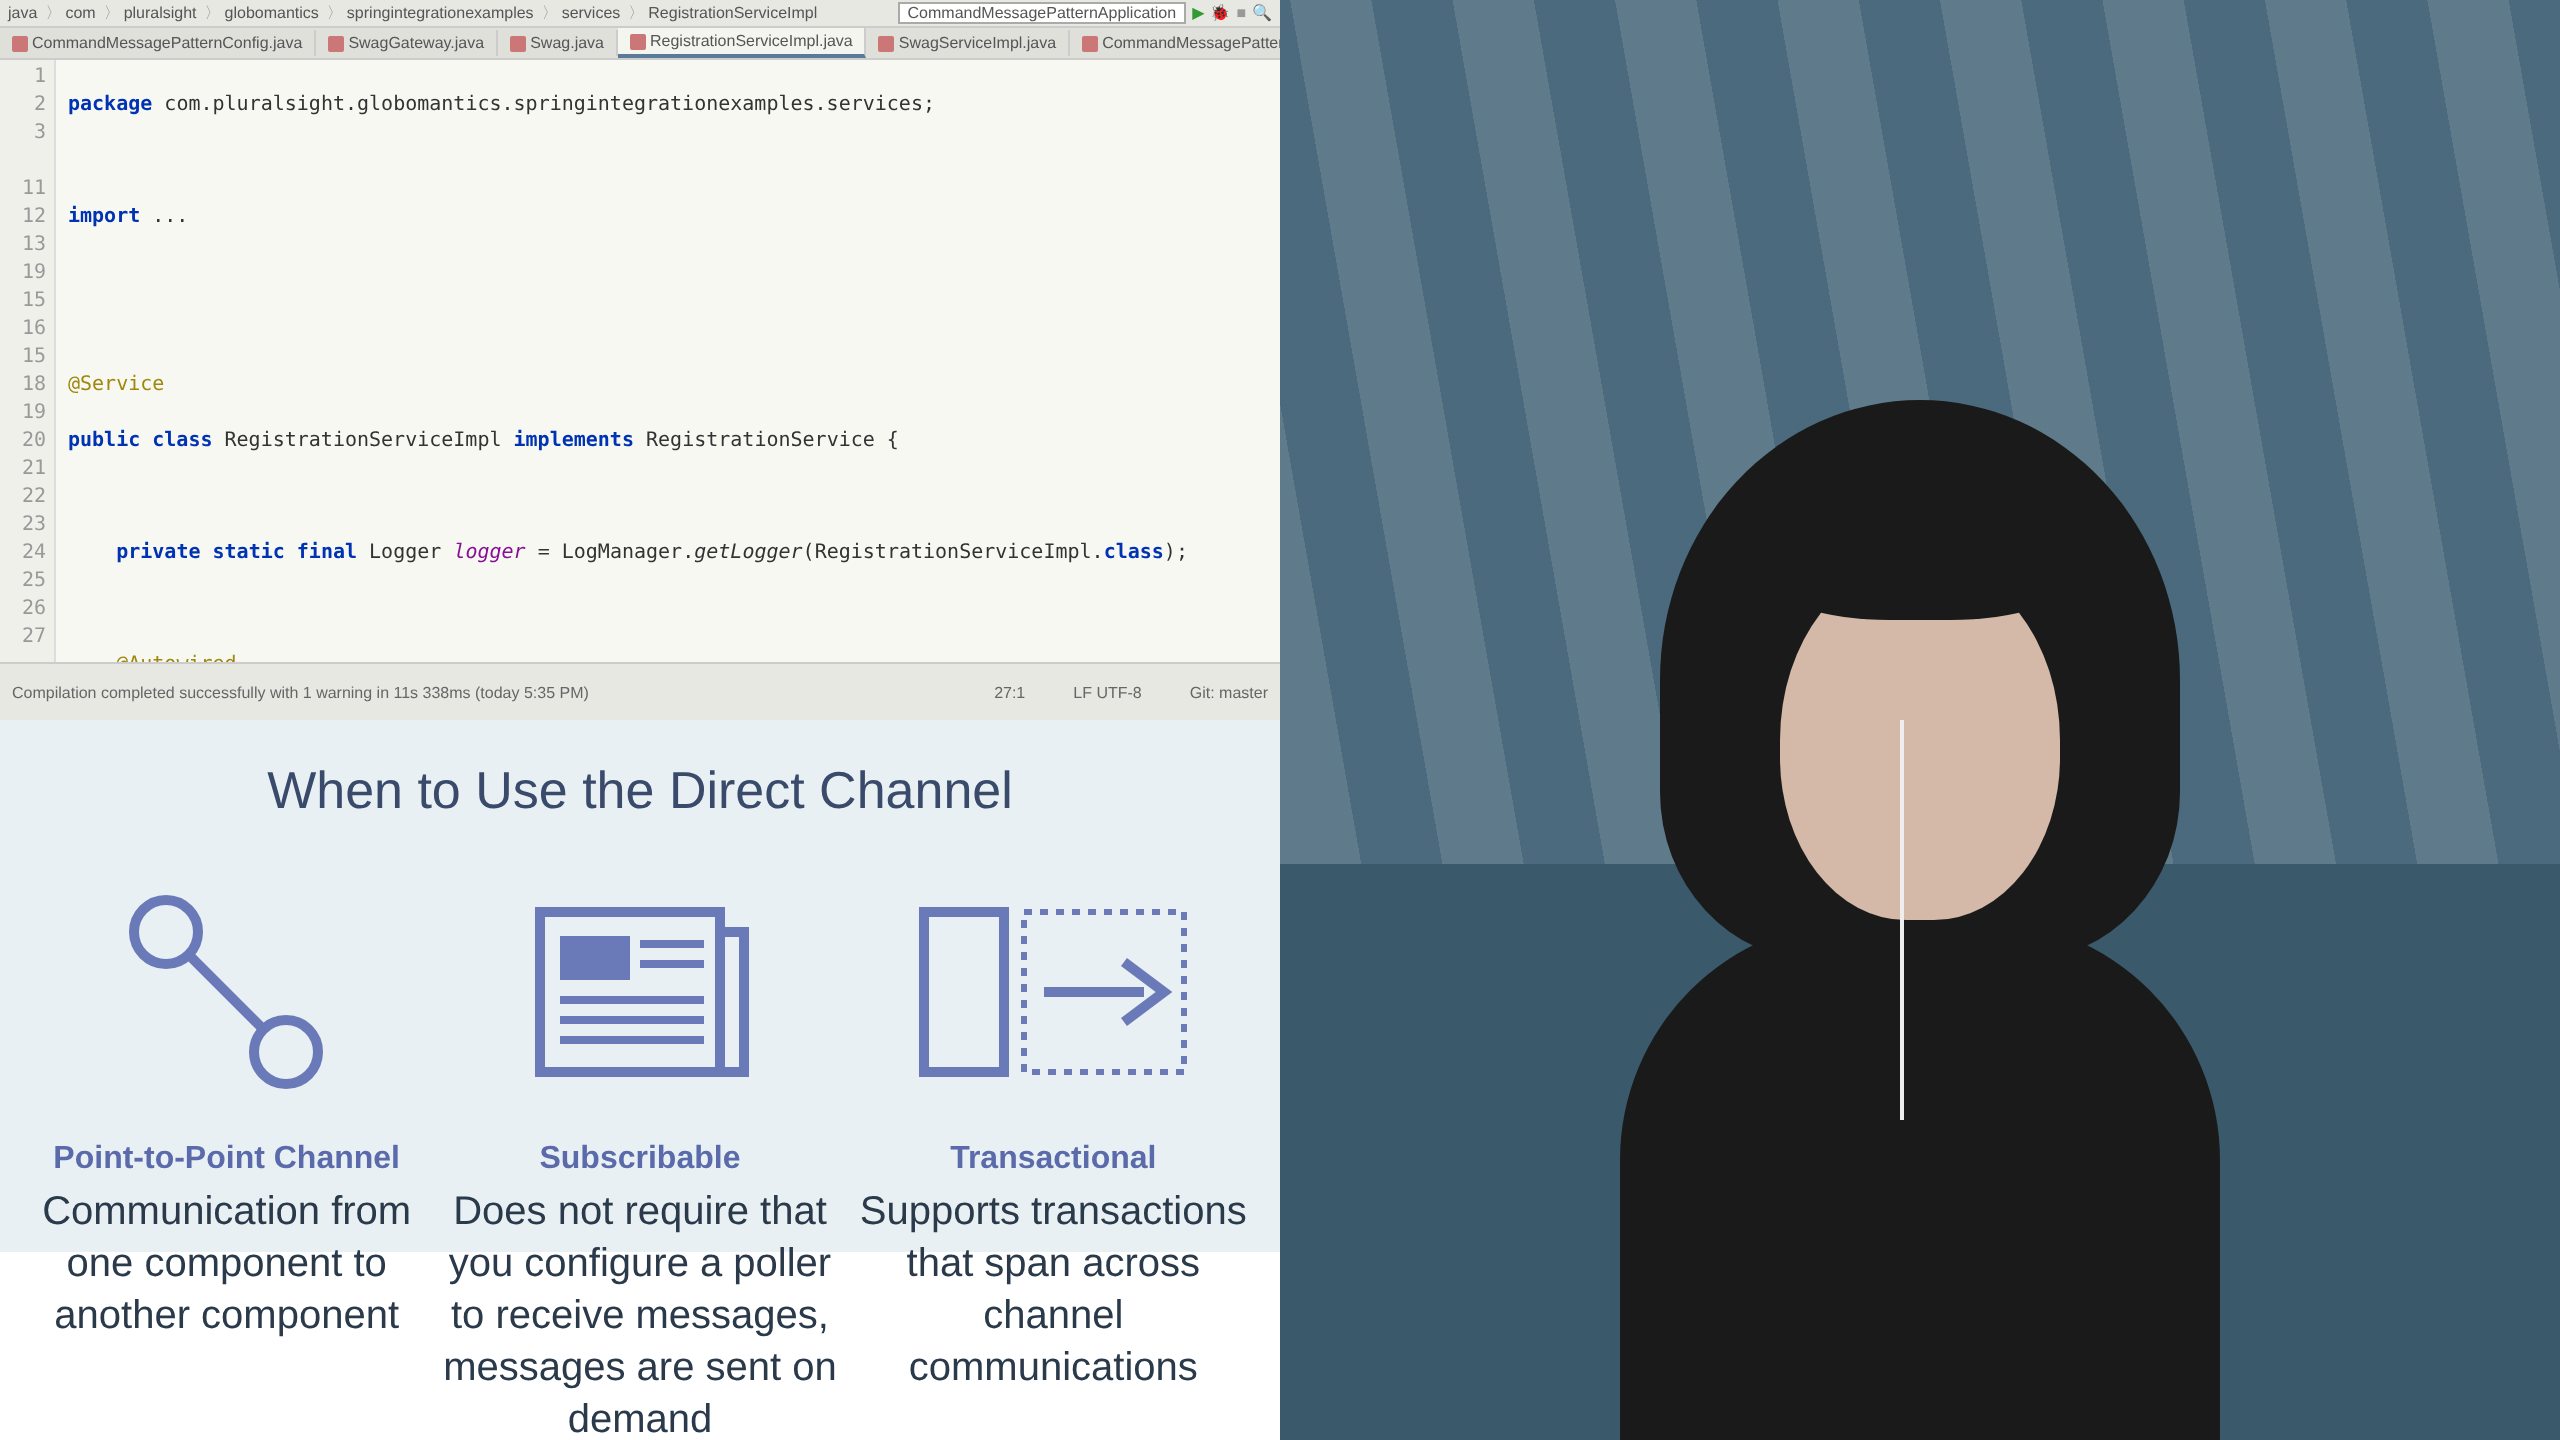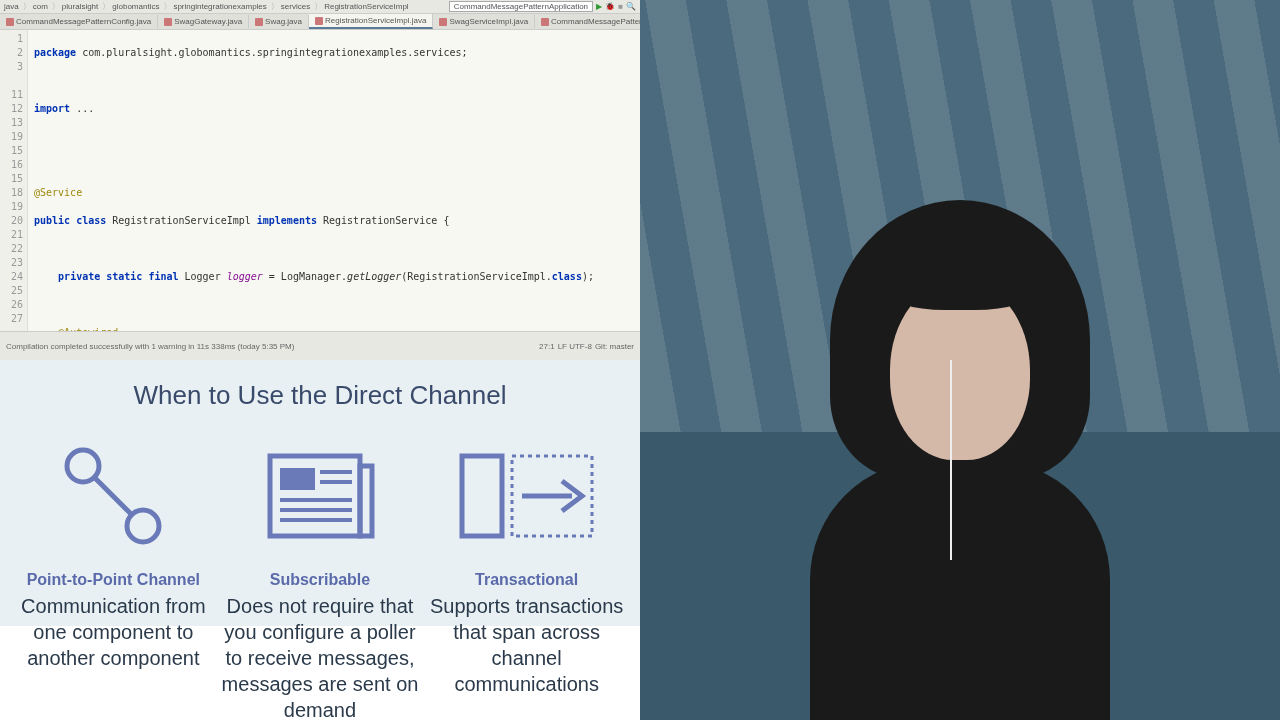--- a/index.html
+++ b/index.html
@@ -20,21 +20,21 @@
 .code-area { flex: 1; display: flex; background: #f8f8f3; font-family: 'Menlo', 'Consolas', monospace; font-size: 10px; line-height: 14px; overflow: hidden; }
 .gutter { width: 28px; background: #f0f0eb; color: #999; text-align: right; padding: 2px 4px 0 0; border-right: 1px solid #ddd; }
 .gutter div { height: 14px; }
 .code-content { flex: 1; padding: 2px 0 0 6px; white-space: pre; color: #333; }
 .code-content .line { height: 14px; }
 .kw { color: #0033b3; font-weight: bold; }
 .ann { color: #9e880d; }
 .meth { font-style: italic; }
 .fld { color: #871094; font-style: italic; }
 .status-bar { height: 29px; background: #e8e8e3; border-top: 1px solid #ccc; display: flex; align-items: center; padding: 0 6px; font-size: 8px; color: #666; }
-.status-right { margin-left: auto; display: flex; gap: 3px; }
+.status-right { margin-left: auto; display: flex; gap: 24px; }
 
 
 .slide-section { height: 266px; background: #e8f0f4; padding: 20px 10px; }
 .slide-title { text-align: center; font-size: 26px; color: #3a4a6a; font-weight: 300; margin-bottom: 20px; }
 .channels { display: flex; justify-content: space-around; }
 .channel { width: 200px; text-align: center; }
 .channel-icon { height: 130px; display: flex; align-items: center; justify-content: center; margin-bottom: 10px; }
 .channel-title { font-size: 16px; color: #5a6aaa; font-weight: bold; margin-bottom: 4px; }
 .channel-desc { font-size: 20px; color: #2a3a4a; line-height: 1.3; }
 

